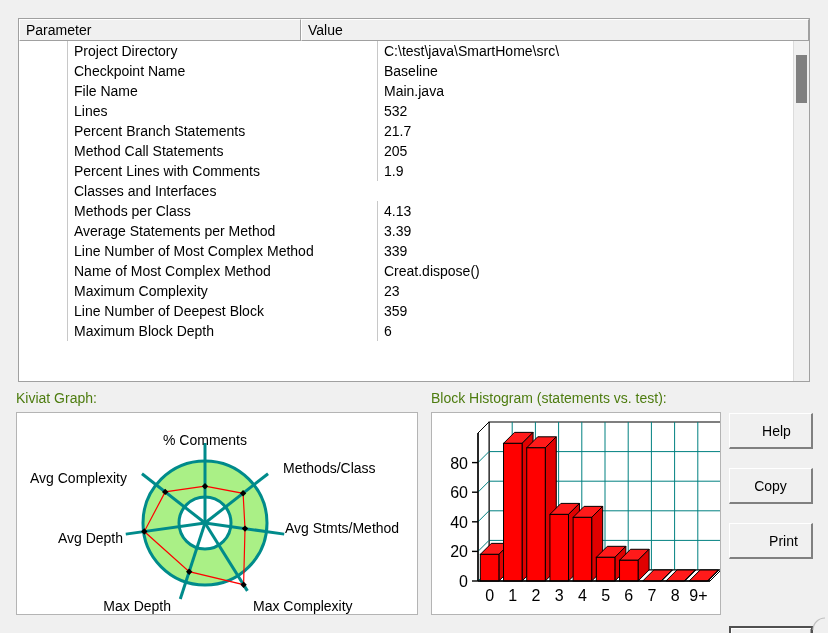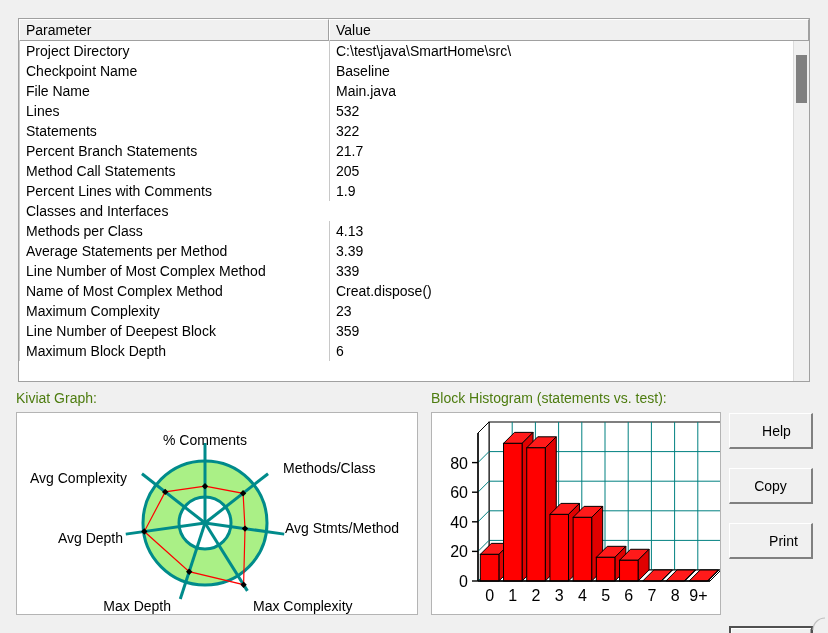--- a/index.html
+++ b/index.html
@@ -42,21 +42,21 @@
     border-left: 1px solid #ffffff;
     border-right: 1px solid #a0a0a0;
     border-bottom: 1px solid #a0a0a0;
     padding: 2px 0 0 6px;
     font-size: 14px;
     line-height: 17px;
     color: #000;
     overflow: hidden;
     white-space: nowrap;
   }
-  .hdr-param { width: 310px; }
+  .hdr-param { width: 282px; }
   .hdr-value { flex: 1 1 auto; }
 
   #table-body {
     position: absolute;
     left: 0;
     top: 22px;
     right: 16px;
     bottom: 0;
     overflow: hidden;
     background: #fff;
@@ -67,20 +67,21 @@
     line-height: 20px;
     white-space: nowrap;
   }
   .cell-param {
     width: 310px;
     box-sizing: border-box;
     padding-left: 6px;
     border-left: 1px solid #c8c8c8;
     font-size: 14px;
     overflow: hidden;
+    margin-left: 48px;
   }
   .cell-value {
     flex: 1 1 auto;
     box-sizing: border-box;
     padding-left: 6px;
     border-left: 1px solid #c8c8c8;
     font-size: 14px;
     overflow: hidden;
   }
 
@@ -194,24 +195,20 @@
         <div class="cell-param">Checkpoint Name</div>
         <div class="cell-value">Baseline</div>
       </div>
       <div class="trow">
         <div class="cell-param">File Name</div>
         <div class="cell-value">Main.java</div>
       </div>
       <div class="trow">
         <div class="cell-param">Lines</div>
         <div class="cell-value">532</div>
-      </div>
-      <div class="trow">
-        <div class="cell-param">Statements</div>
-        <div class="cell-value">322</div>
       </div>
       <div class="trow">
         <div class="cell-param">Percent Branch Statements</div>
         <div class="cell-value">21.7</div>
       </div>
       <div class="trow">
         <div class="cell-param">Method Call Statements</div>
         <div class="cell-value">205</div>
       </div>
       <div class="trow">

